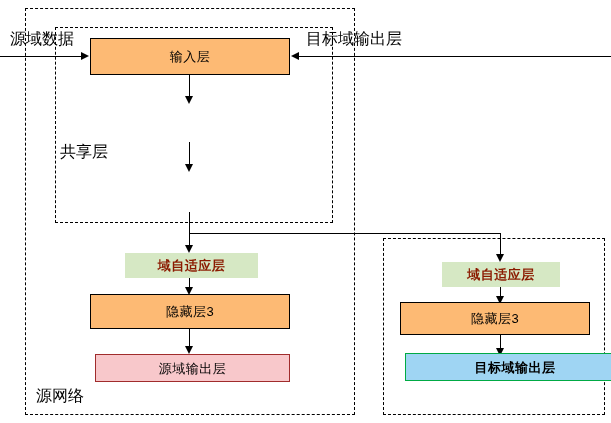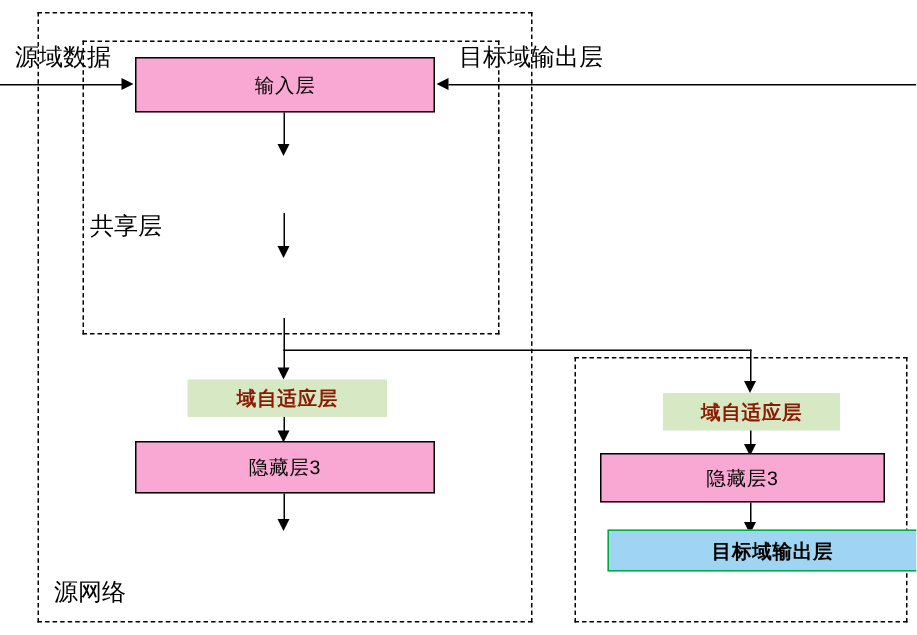--- a/index.html
+++ b/index.html
@@ -33,21 +33,21 @@
     display: flex;
     align-items: center;
     justify-content: center;
     font-size: 13px;
     color: #000000;
     letter-spacing: 0.5px;
     line-height: 1;
     white-space: nowrap;
   }
   .node-gray {
-    background: #f9a8d4;
+    background: #fdba74;
     border: 1px solid #000000;
   }
   .node-green {
     background: #d6e8c4;
     border: none;
     color: #8b1a00;
     font-weight: bold;
     font-size: 13px;
   }
   .node-pink {
@@ -152,20 +152,21 @@
   <div class="node node-green" style="left:125px; top:253px; width:133px; height:25px;">域自适应层</div>
 
   <div class="vline" style="left:189px; top:278px; height:10px;"></div>
   <div class="arrow-down" style="left:185px; top:287px;"></div>
 
   <div class="node node-gray" style="left:90px; top:294px; width:200px; height:35px;">隐藏层3</div>
 
   <div class="vline" style="left:189px; top:329px; height:18px;"></div>
   <div class="arrow-down" style="left:185px; top:346px;"></div>
 
+  <div class="node node-pink" style="left:95px; top:354px; width:195px; height:28px;">源域输出层</div>
 
   <div class="node node-green" style="left:442px; top:262px; width:118px; height:25px;">域自适应层</div>
 
   <div class="vline" style="left:500px; top:287px; height:10px;"></div>
   <div class="arrow-down" style="left:496px; top:296px;"></div>
 
   <div class="node node-gray" style="left:400px; top:302px; width:190px; height:33px;">隐藏层3</div>
 
   <div class="vline" style="left:500px; top:335px; height:14px;"></div>
   <div class="arrow-down" style="left:496px; top:348px;"></div>

